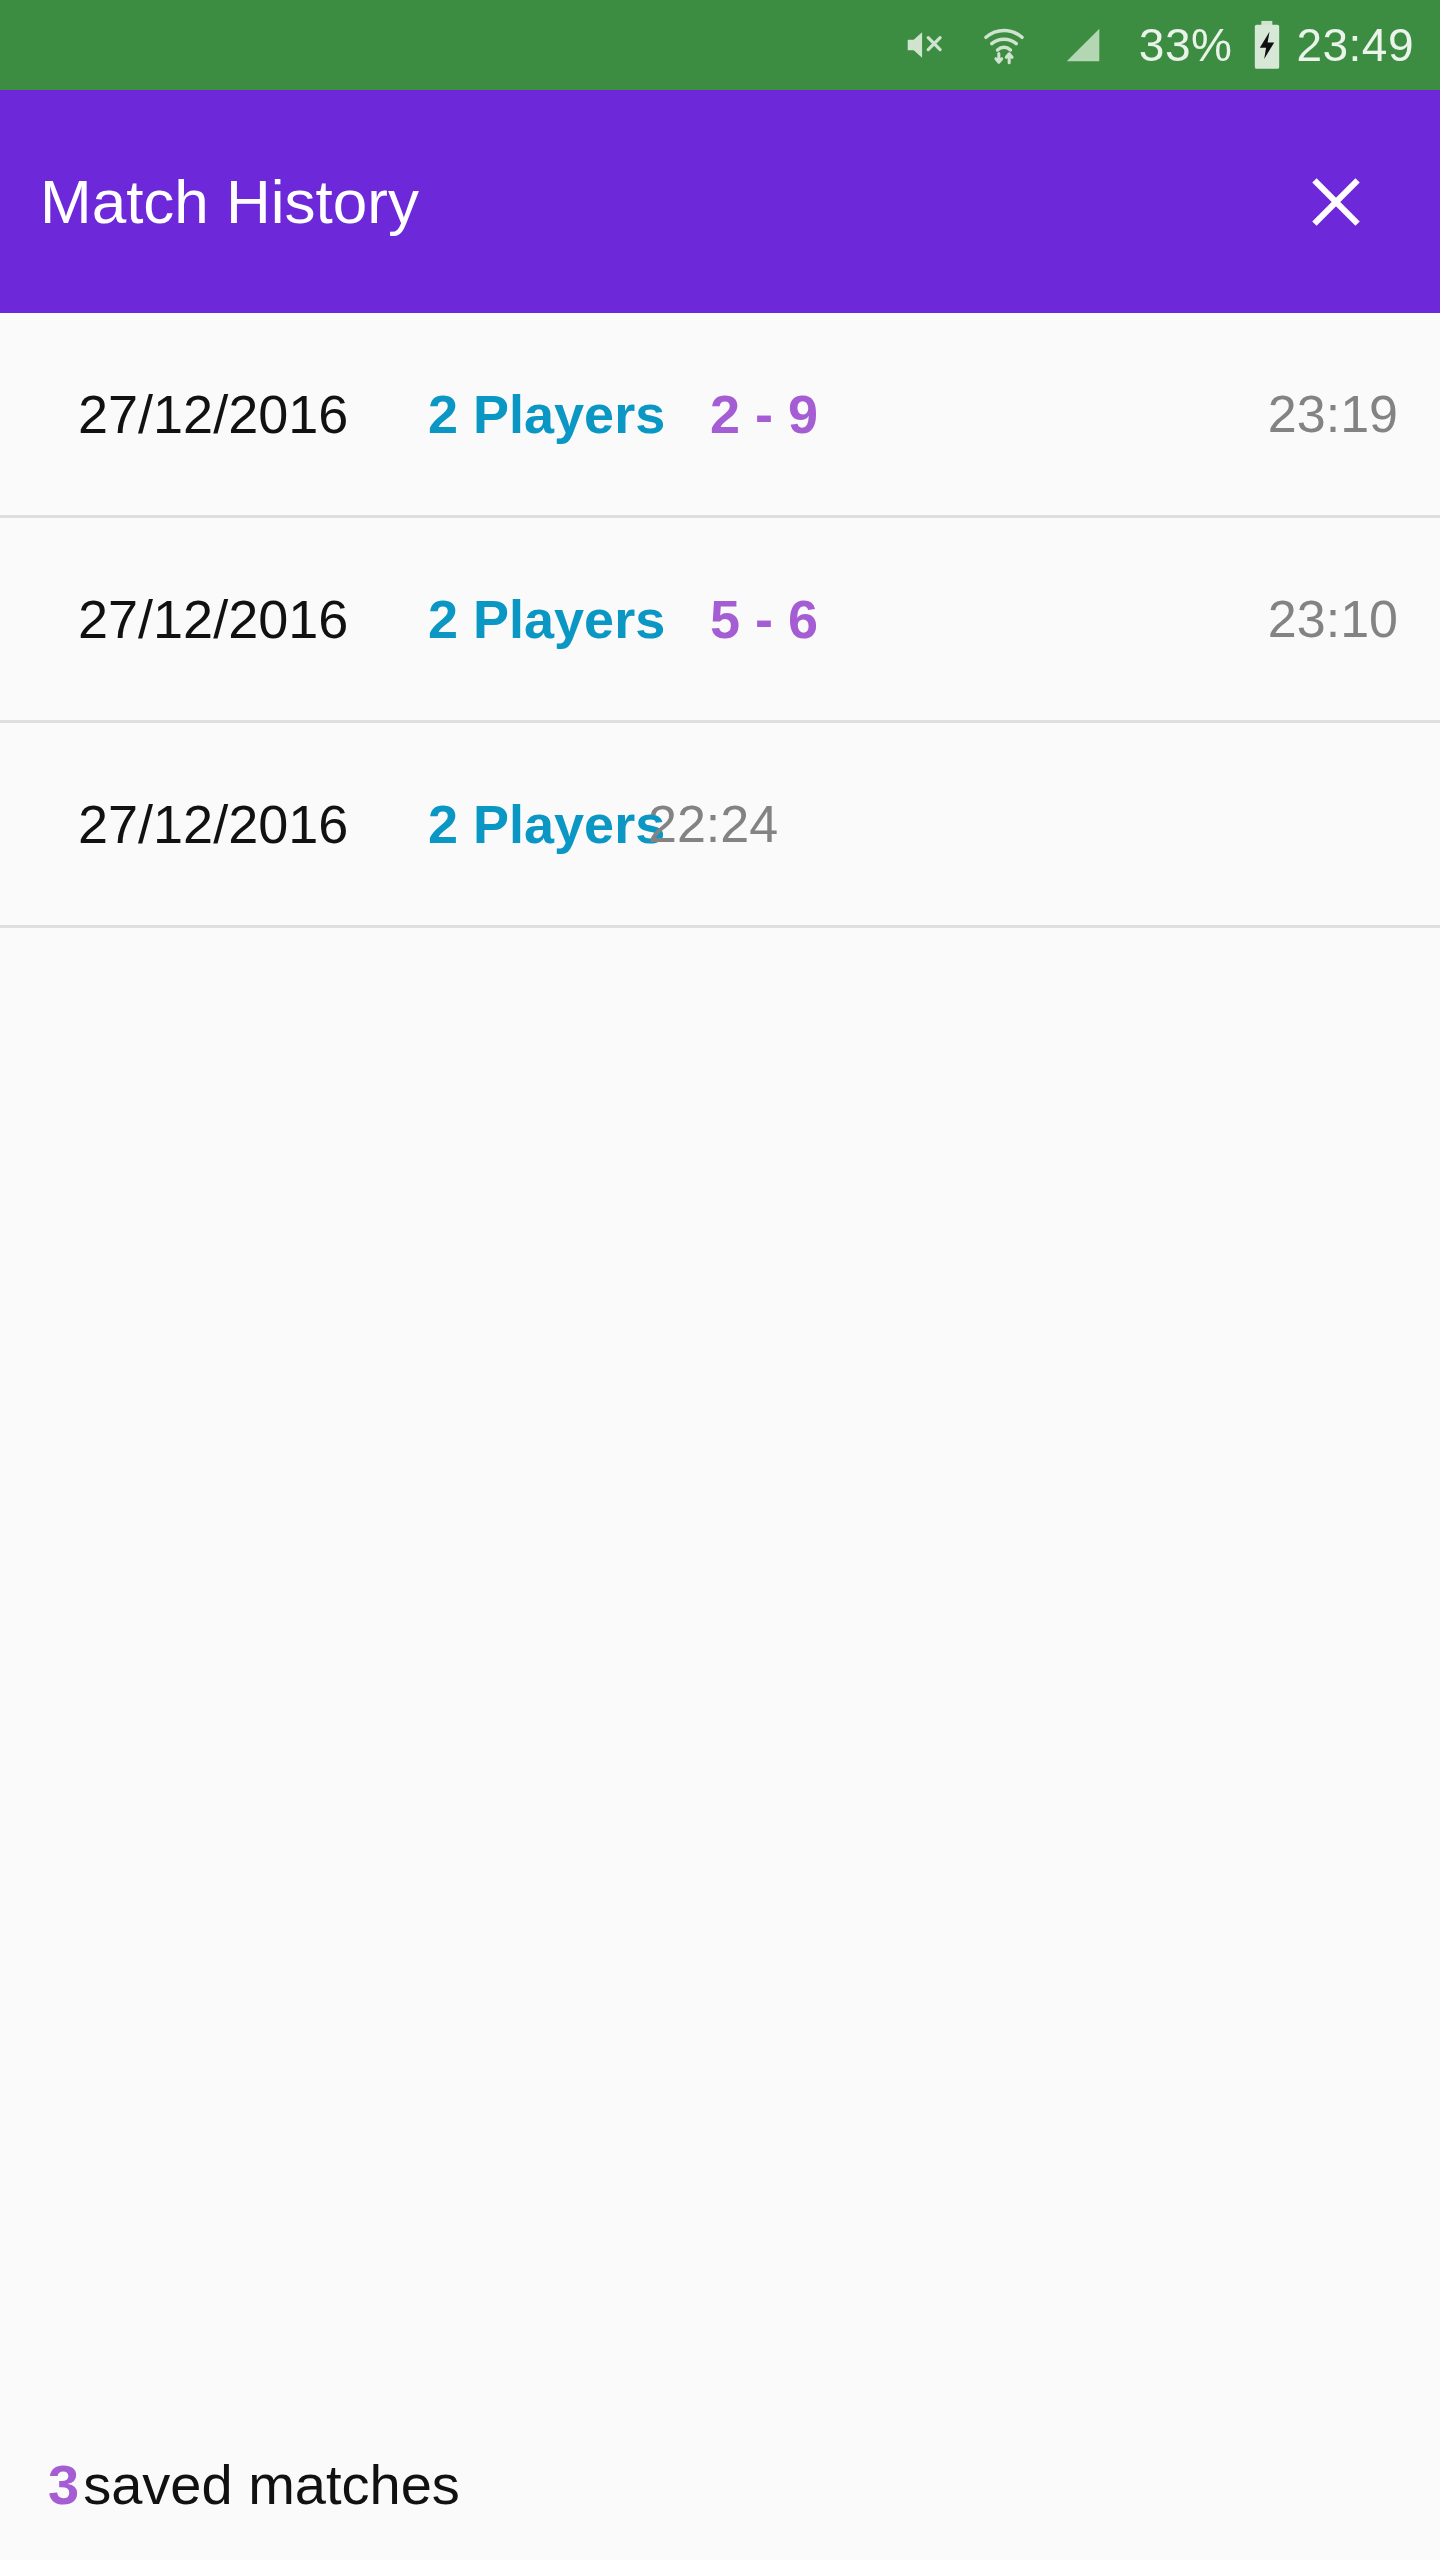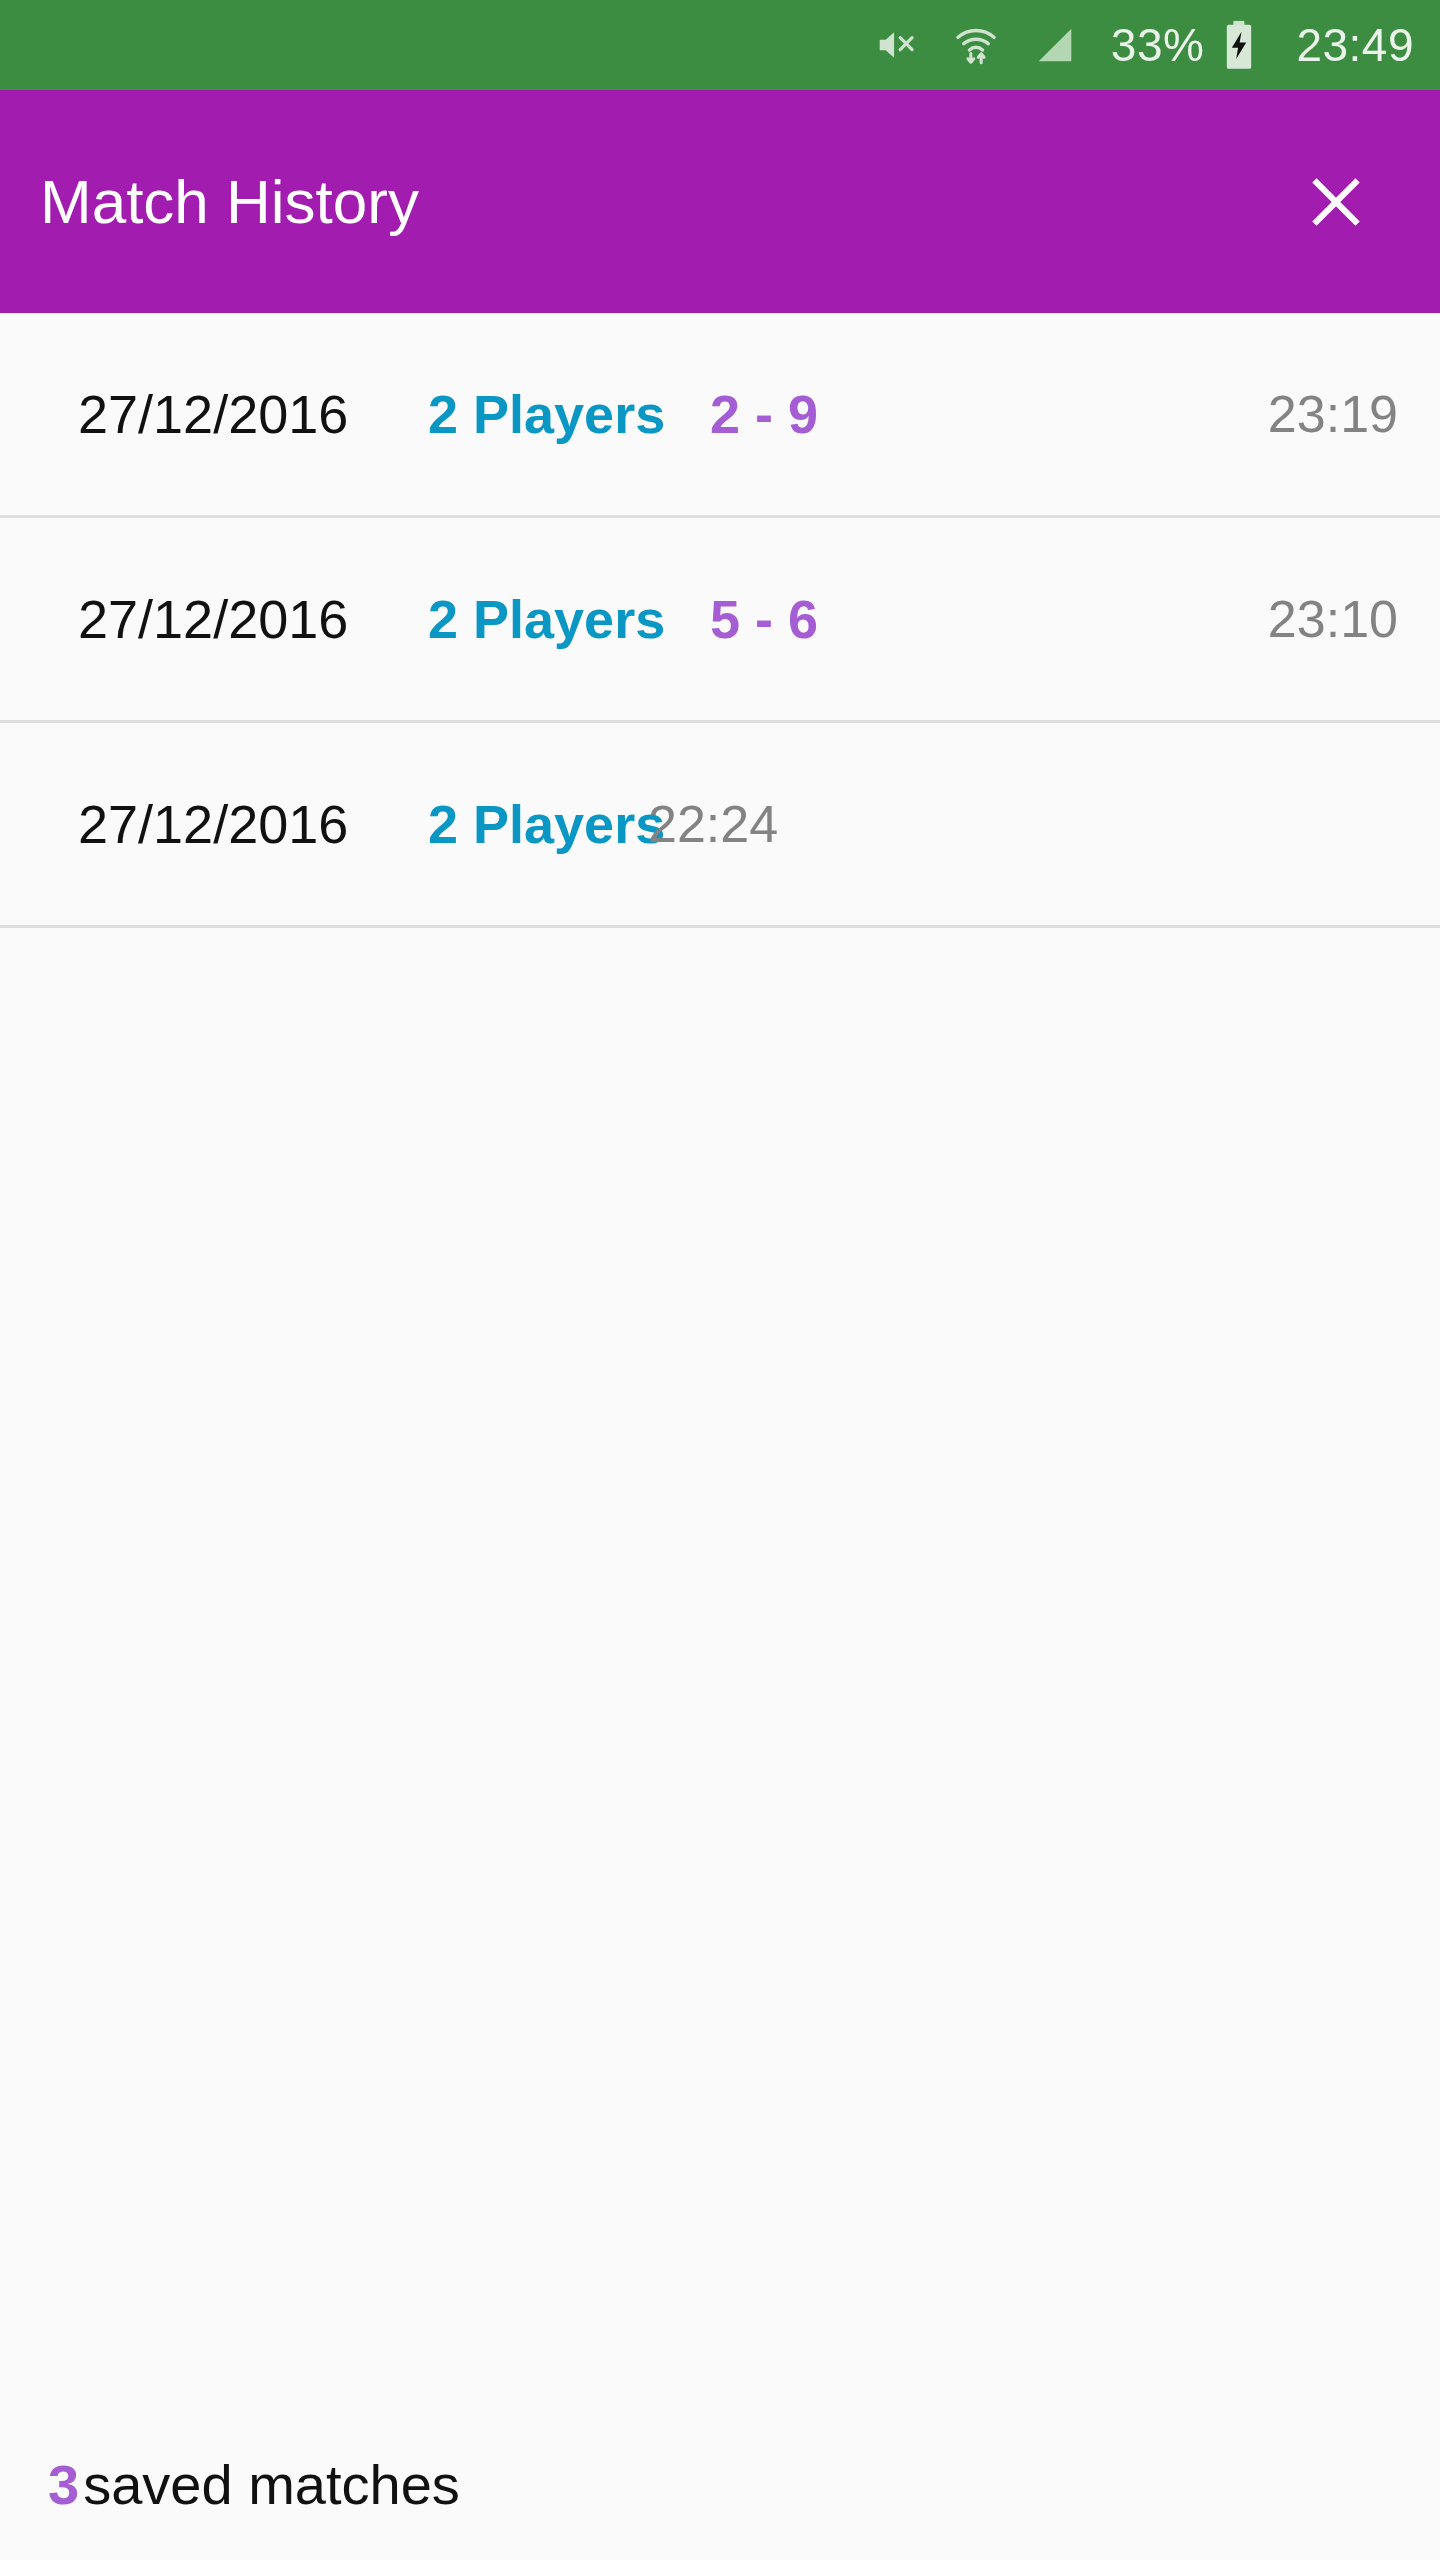--- a/index.html
+++ b/index.html
@@ -53,34 +53,34 @@
     letter-spacing: 0.5px;
     margin-left: 20px;
     white-space: nowrap;
   }
   .sb-clock {
     color: #EAF4EA;
     font-size: 46px;
     line-height: 46px;
     font-weight: 400;
     letter-spacing: 0.5px;
-    margin-left: 28px;
+    margin-left: 0;
     white-space: nowrap;
   }
   .battery-wrap {
     margin-left: 6px;
     display: flex;
     align-items: center;
   }
 
   
   .app-bar {
     height: 223px;
     flex: 0 0 223px;
-    background: #a21caf;
+    background: #6d28d9;
     display: flex;
     align-items: center;
     justify-content: space-between;
     padding: 0 56px 0 40px;
     box-sizing: border-box;
   }
   .app-title {
     color: #FFFFFF;
     font-size: 62px;
     line-height: 70px;

